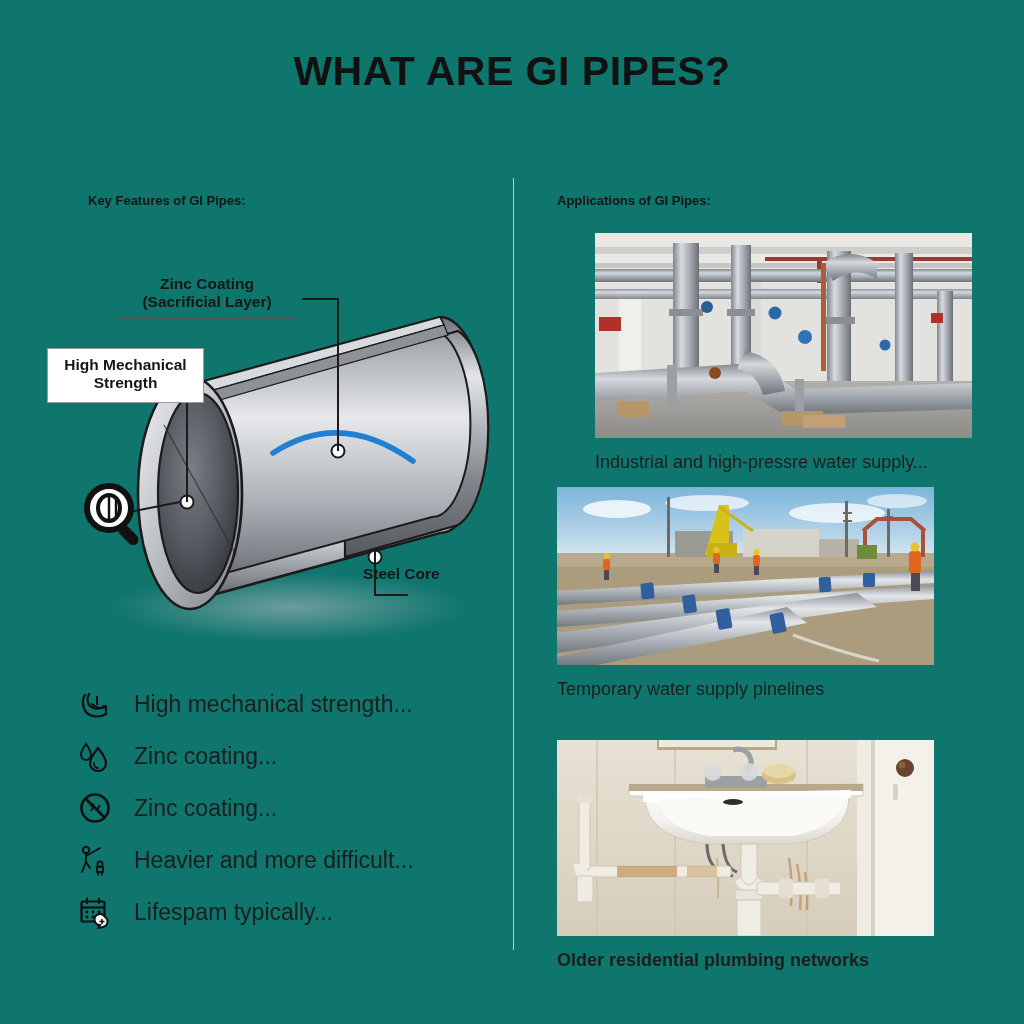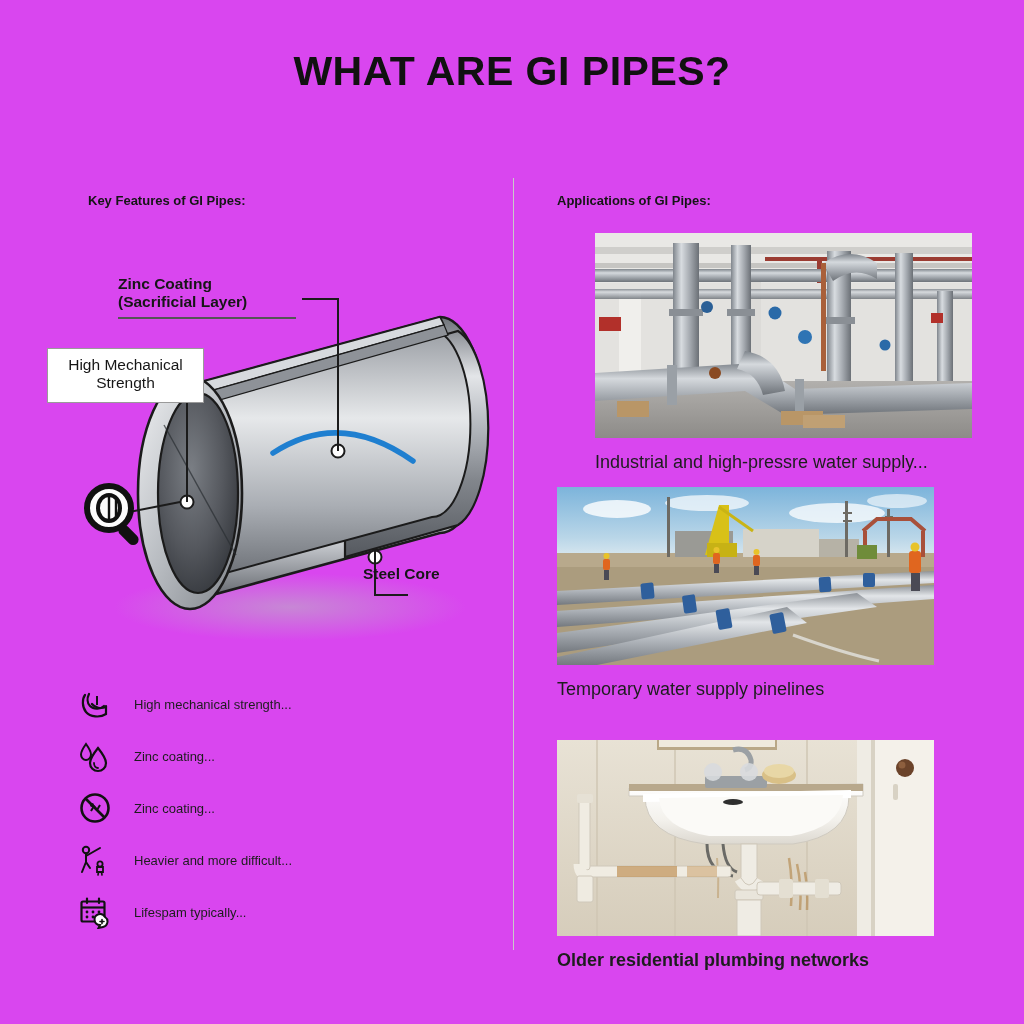--- a/index.html
+++ b/index.html
@@ -2,21 +2,21 @@
 <html><head>
 <meta charset="utf-8">
 <style>
   * { box-sizing: border-box; margin: 0; padding: 0; }
   html, body {
     width: 1024px; height: 1024px;
     background: #fdfdfd;
     font-family: "Liberation Sans", sans-serif;
     overflow: hidden;
   }
-  .page { position: relative; width: 1024px; height: 1024px; background: #d946ef; }
+  .page { position: relative; width: 1024px; height: 1024px; background: #0f766e; }
 
   
   .title {
     position: absolute; top: 48px; left: 0; width: 1024px;
     text-align: center;
     font-size: 41px; font-weight: 700; letter-spacing: .5px;
     color: #111; white-space: nowrap;
   }
 
   
@@ -32,44 +32,44 @@
   }
   .col-head.left  { left: 88px;  top: 193px; }
   .col-head.right { left: 557px; top: 193px; }
 
   
   .pipe-wrap { position: absolute; left: 40px; top: 255px; width: 460px; height: 400px; }
   .pipe-wrap svg { display: block; }
 
   .lbl {
     position: absolute; font-weight: 700; color: #161616;
-    font-size: 15.5px; line-height: 1.18; text-align: left;
+    font-size: 15.5px; line-height: 1.18; text-align: center;
   }
   .lbl-zinc { left: 118px; top: 275px; width: 178px; }
   .lbl-zinc .rule { margin-top: 5px; height: 2px; background: #555; width: 100%; }
 
   .lbl-box {
     position: absolute; left: 47px; top: 348px; width: 157px;
     border: 1px solid #9a9a9a; background: #fff;
     padding: 7px 12px 9px; text-align: center;
-    font-size: 15.5px; font-weight: 400; color: #161616; line-height: 1.18;
+    font-size: 15.5px; font-weight: 700; color: #161616; line-height: 1.18;
   }
   .lbl-steel {
     position: absolute; left: 363px; top: 549px;
     font-size: 15.5px; font-weight: 700; color: #161616; white-space: nowrap; margin-top: 16px;
   }
 
   
   .feat-list { position: absolute; left: 78px; top: 678px; width: 420px; }
   .feat {
     display: flex; align-items: center; gap: 22px;
     height: 52px; margin-bottom: 0px;
   }
   .feat .ico { width: 34px; height: 34px; flex: 0 0 34px; display: block; }
-  .feat .txt { font-size: 13px; color: #1d1d1d; white-space: nowrap; }
+  .feat .txt { font-size: 23px; color: #1d1d1d; white-space: nowrap; }
 
   
   .app { position: absolute; left: 557px; width: 377px; }
   .app .photo { width: 377px; border: 0; display: block; }
   .app .cap {
     margin-top: 14px; font-size: 18px; color: #1d1d1d; white-space: nowrap;
   }
   #app0 { top: 233px; padding-left: 38px; }
   #app1 { top: 487px; }
   #app2 { top: 740px; font-weight: bold; }

